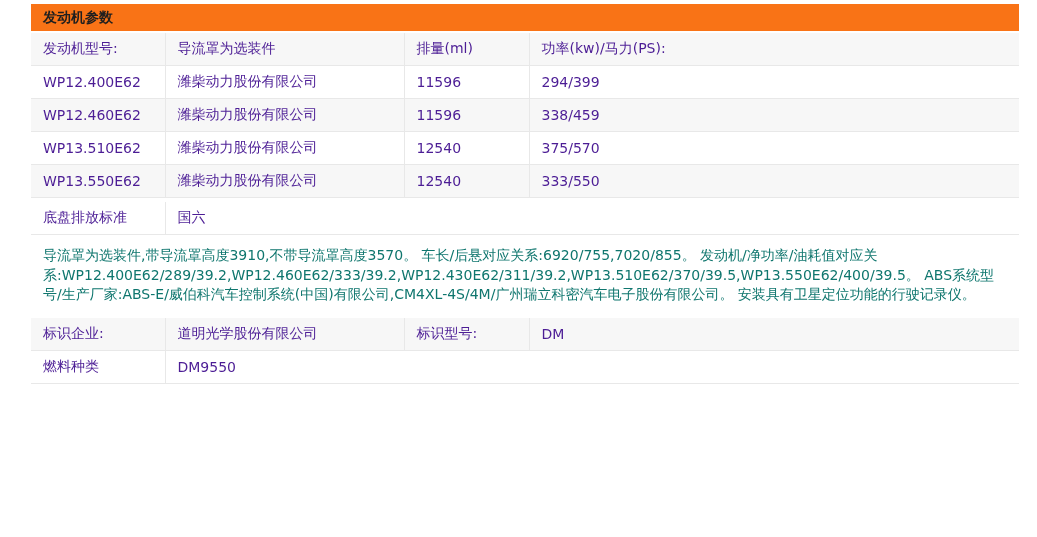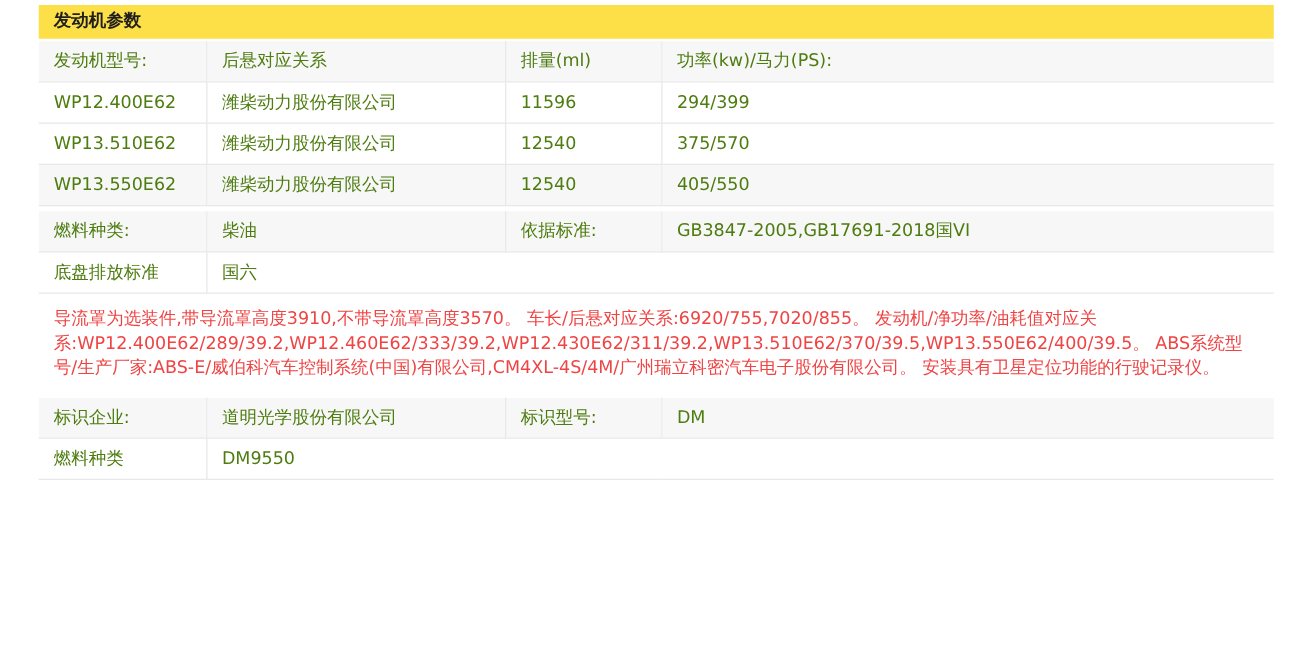--- a/index.html
+++ b/index.html
@@ -6,116 +6,116 @@
     margin: 0;
     padding: 0;
     background: #ffffff;
     font-family: "DejaVu Sans", "Liberation Sans", sans-serif;
   }
   .page {
     width: 988px;
     margin: 4px 0 0 31px;
   }
   .section-title {
-    background: #fde047;
+    background: #f97316;
     height: 27px;
     line-height: 27px;
     padding-left: 12px;
     font-size: 14px;
     font-weight: bold;
     color: #1f1f1f;
     margin-bottom: 2px;
   }
   table.spec {
     width: 100%;
     border-collapse: collapse;
     table-layout: fixed;
     margin-bottom: 4px;
   }
   table.spec td {
     height: 32px;
     padding: 0 6px 0 12px;
     font-size: 14px;
-    color: #4d7c0f;
+    color: #4c1d95;
     border-bottom: 1px solid #e8e8e8;
     border-right: 1px solid #e8e8e8;
     white-space: nowrap;
     overflow: hidden;
     vertical-align: middle;
   }
   table.spec td:last-child { border-right: none; }
   tr.row-gray  { background: #f7f7f7; }
   tr.row-white { background: #ffffff; }
   .col-model { width: 134px; }
   .col-maker { width: 239px; }
   .col-disp  { width: 125px; }
   .text-block {
     background: #ffffff;
     padding: 7px 12px 9px 12px;
     font-size: 14px;
     line-height: 19.5px;
-    color: #ef4444;
+    color: #0f766e;
     margin-bottom: 4px;
   }
 </style>
 </head>
 <body>
 
 <div class="page">
 
   <div class="section-title">发动机参数</div>
   <table class="spec">
     <colgroup>
       <col class="col-model">
         <col class="col-maker">
         <col class="col-disp">
         <col>
     </colgroup>
     <tbody>
         <tr class="row-gray">
       <td>发动机型号:</td>
-      <td>后悬对应关系</td>
+      <td>导流罩为选装件</td>
       <td>排量(ml)</td>
       <td>功率(kw)/马力(PS):</td>
     </tr>
     <tr class="row-white">
       <td>WP12.400E62</td>
       <td>潍柴动力股份有限公司</td>
       <td>11596</td>
       <td>294/399</td>
+    </tr>
+    <tr class="row-gray">
+      <td>WP12.460E62</td>
+      <td>潍柴动力股份有限公司</td>
+      <td>11596</td>
+      <td>338/459</td>
     </tr>
     <tr class="row-white">
       <td>WP13.510E62</td>
       <td>潍柴动力股份有限公司</td>
       <td>12540</td>
       <td>375/570</td>
     </tr>
     <tr class="row-gray">
       <td>WP13.550E62</td>
       <td>潍柴动力股份有限公司</td>
       <td>12540</td>
-      <td>405/550</td>
+      <td>333/550</td>
     </tr>
   </tbody>
     </table>
 
   <table class="spec">
     <colgroup>
       <col class="col-model">
         <col class="col-maker">
         <col class="col-disp">
         <col>
     </colgroup>
     <tbody>
-        <tr class="row-gray">
-      <td>燃料种类:</td>
-      <td>柴油</td>
-      <td>依据标准:</td>
-      <td>GB3847-2005,GB17691-2018国VI</td>
-    </tr>
     <tr class="row-white">
       <td>底盘排放标准</td>
       <td colspan="3">国六</td>
     </tr>
   </tbody>
     </table>
 
   <div class="text-block">导流罩为选装件,带导流罩高度3910,不带导流罩高度3570。 车长/后悬对应关系:6920/755,7020/855。 发动机/净功率/油耗值对应关系:WP12.400E62/289/39.2,WP12.460E62/333/39.2,WP12.430E62/311/39.2,WP13.510E62/370/39.5,WP13.550E62/400/39.5。 ABS系统型号/生产厂家:ABS-E/威伯科汽车控制系统(中国)有限公司,CM4XL-4S/4M/广州瑞立科密汽车电子股份有限公司。 安装具有卫星定位功能的行驶记录仪。</div>
 
   <table class="spec">

